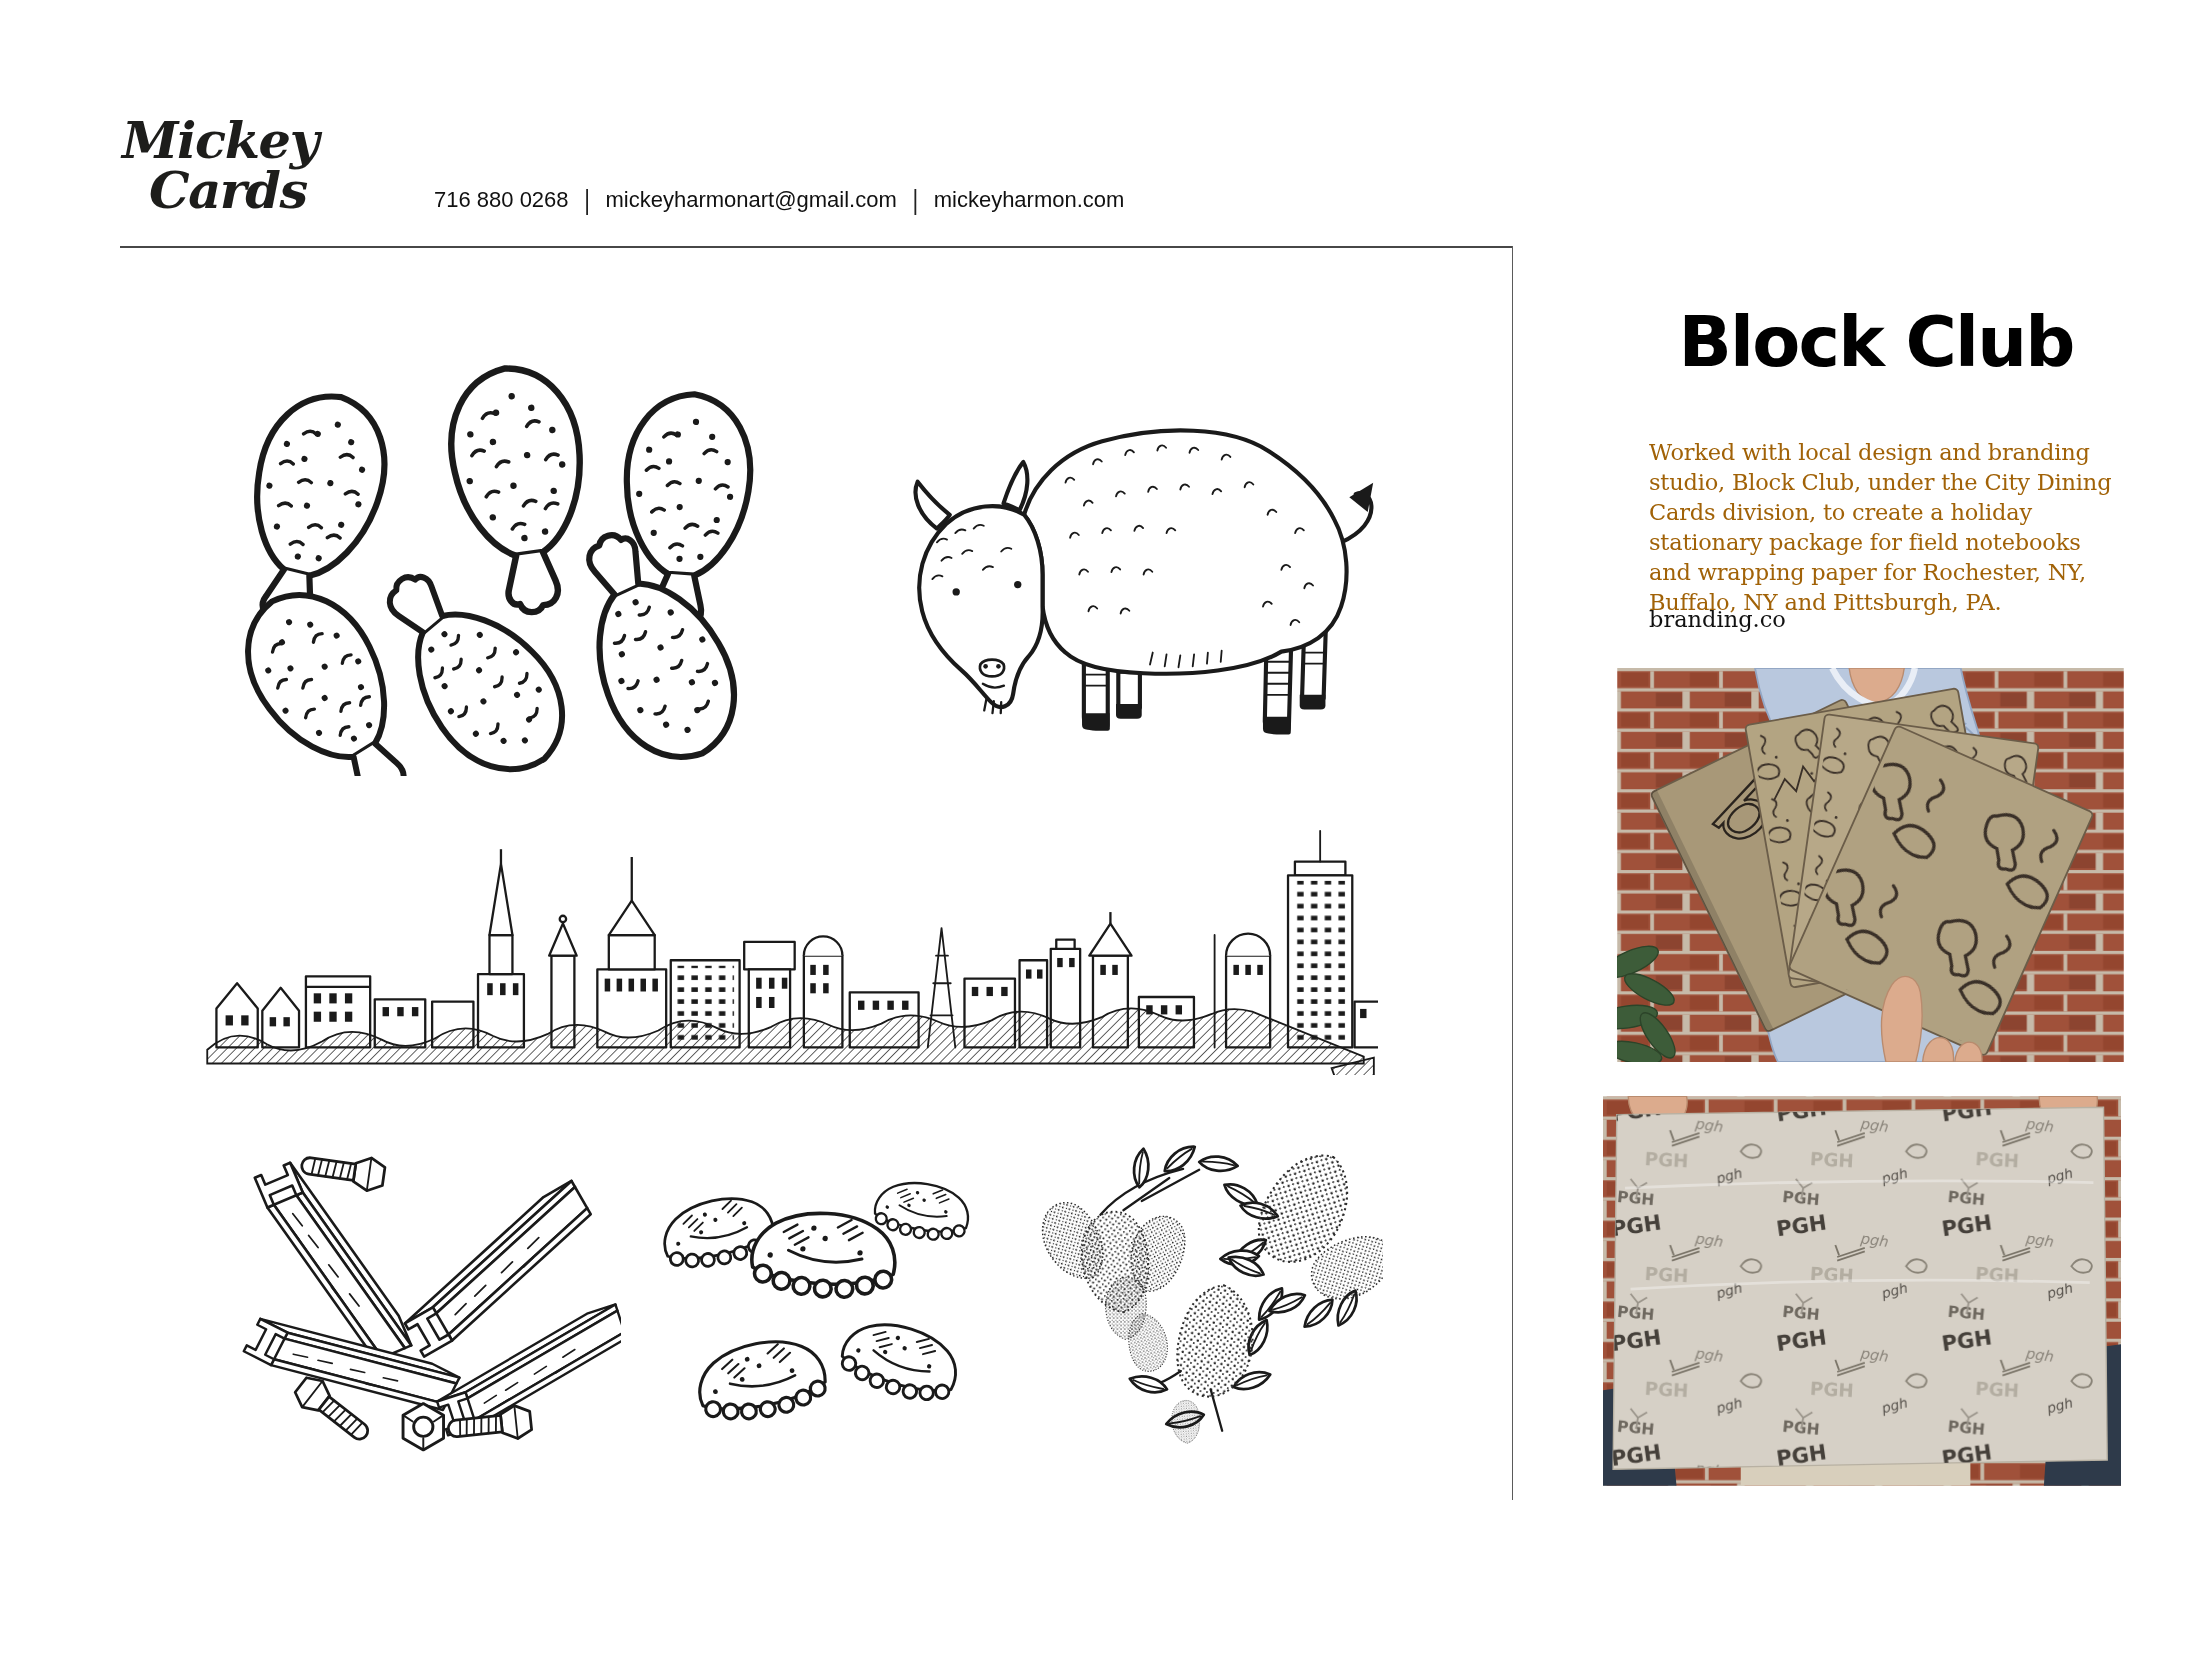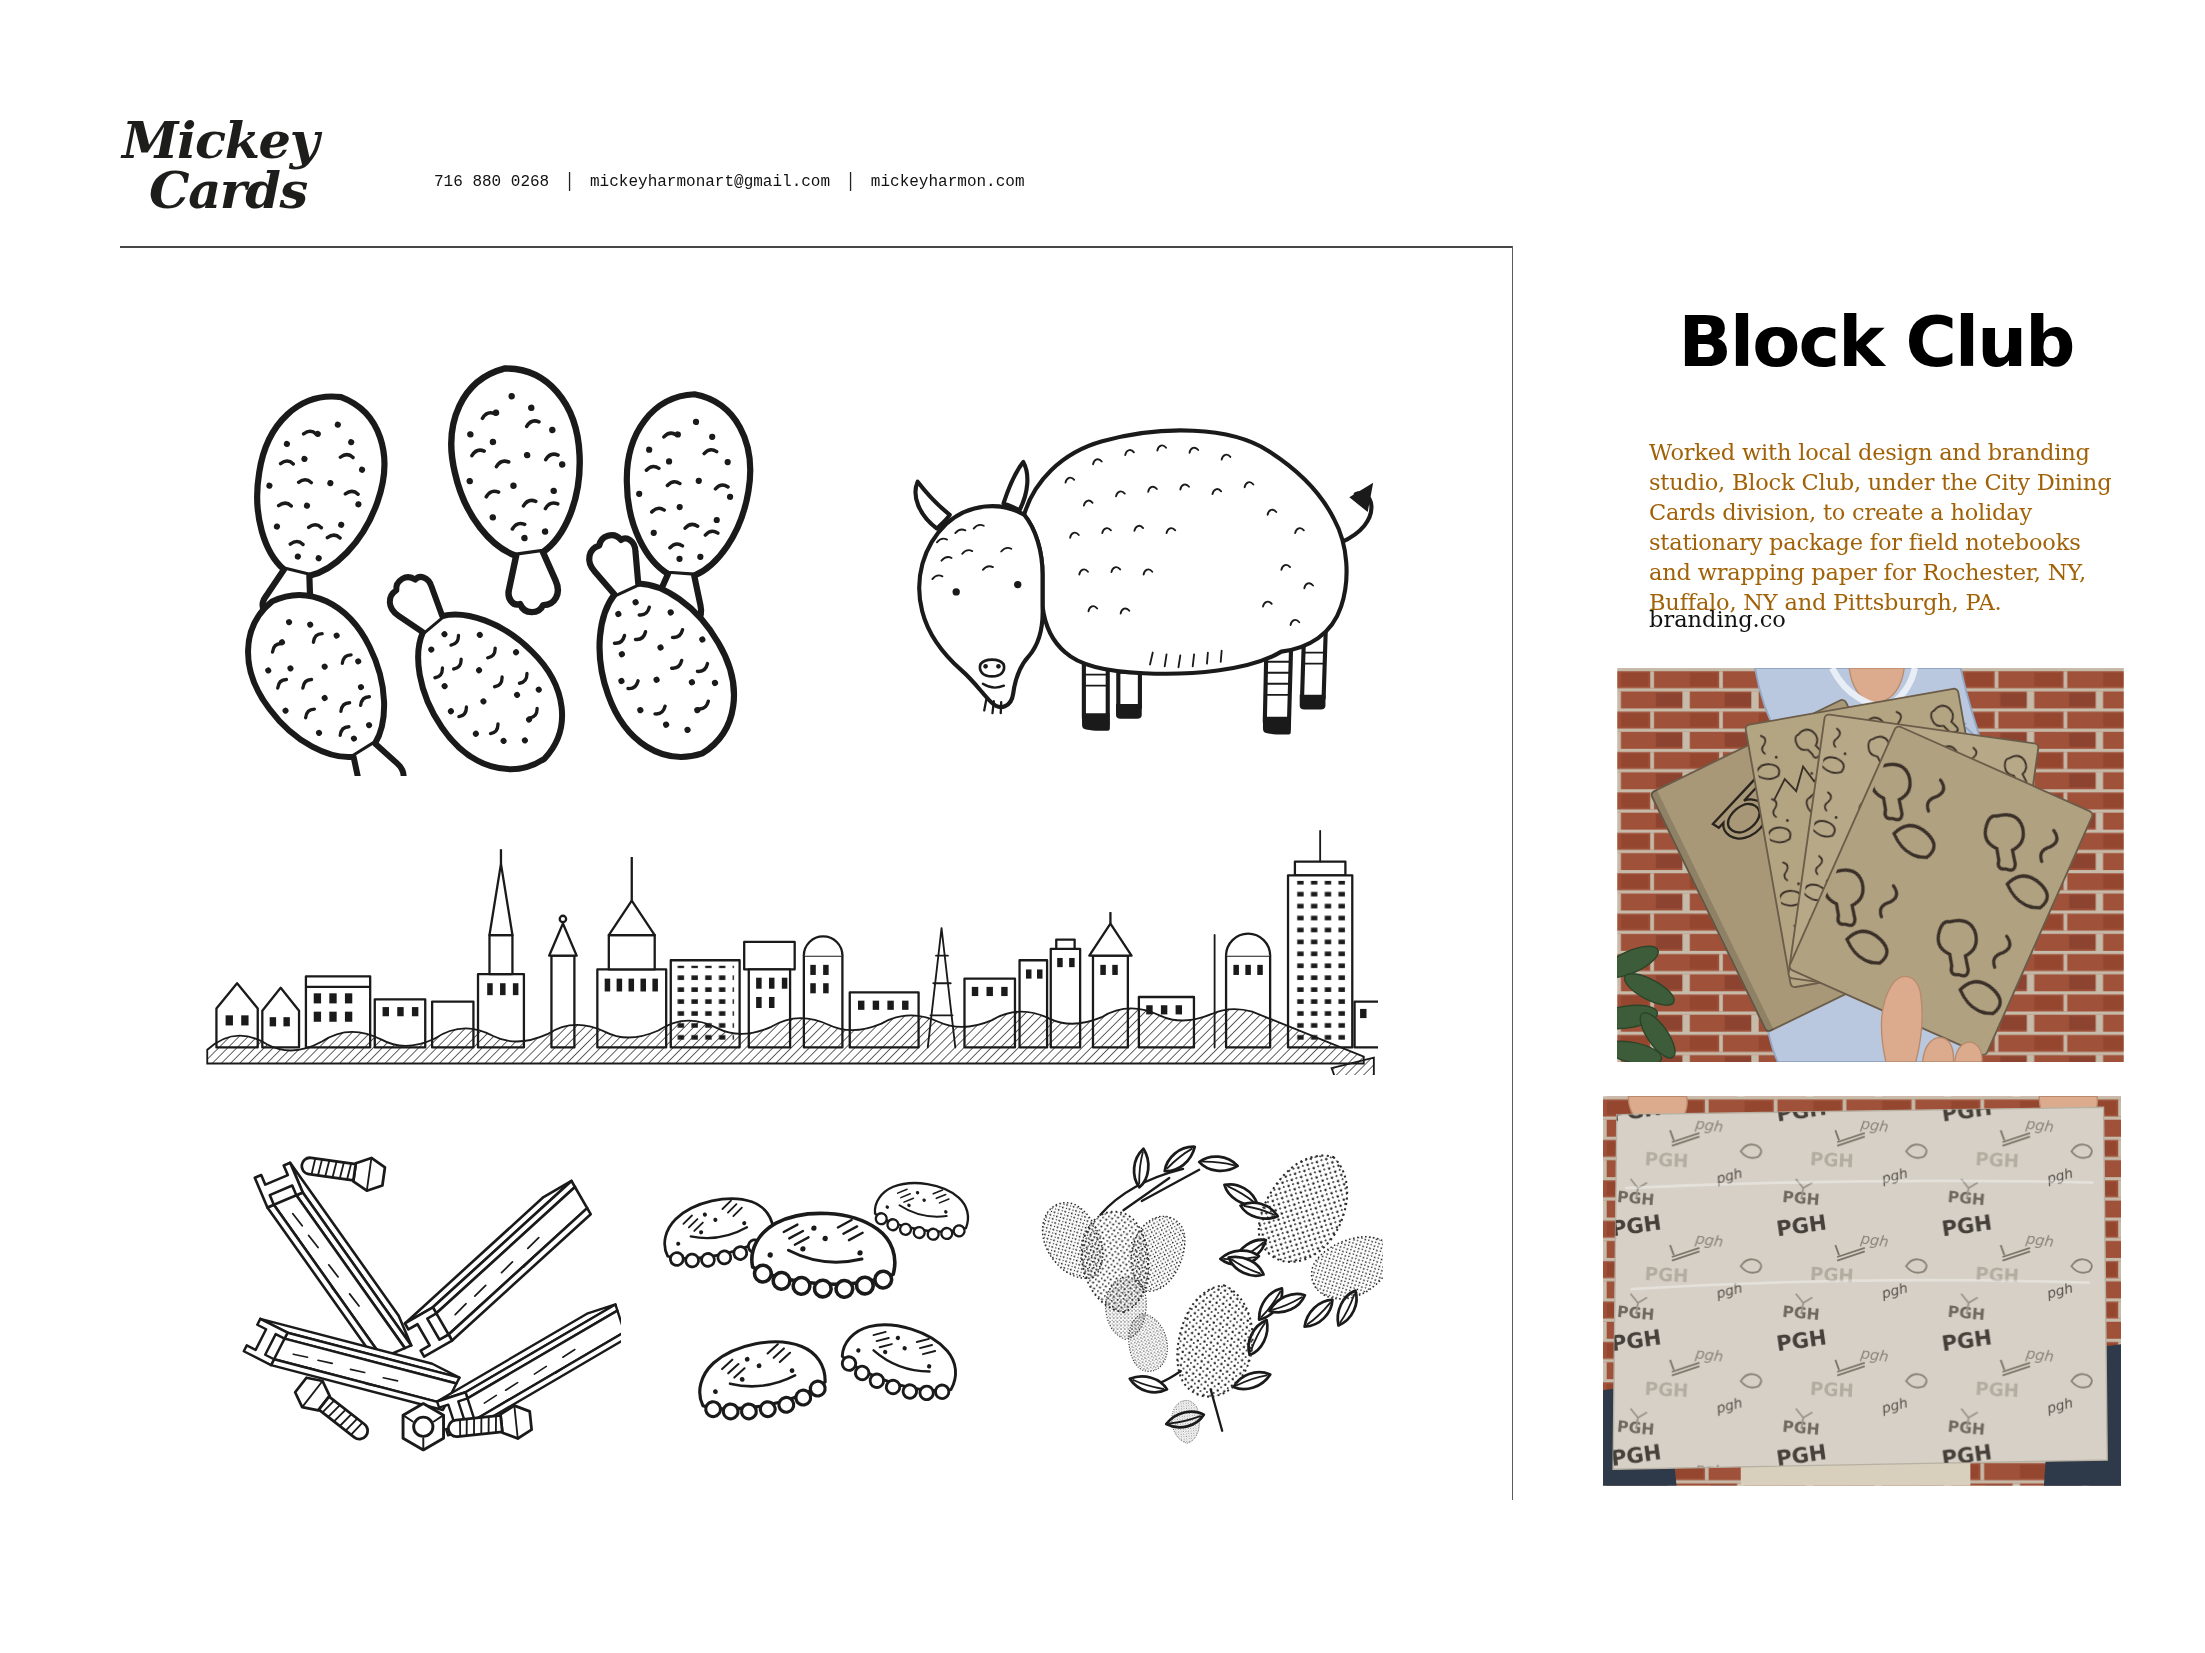--- a/index.html
+++ b/index.html
@@ -1,21 +1,21 @@
 <!DOCTYPE html>
 <html style="font-size:7.4px"><head>
 <meta charset="utf-8">
 <style>
   html,body{margin:0;padding:0;width:2205px;height:1654px;overflow:hidden;background:#fff;}
   .page{position:absolute;inset:0;width:2205px;height:1608px;background:#fff;font-family:"Liberation Serif",serif;color:#1a1a1a;}
 
   
   .logo{position:absolute;left:122px;top:116px;font-family:"DejaVu Serif",serif;font-style:italic;font-weight:bold;font-size:51px;line-height:0.98;letter-spacing:-1.4px;color:#1d1d1b;}
   .logo .l2{display:block;margin-left:27px;}
-  .contact{position:absolute;left:434px;top:173px;font-family:Liberation Mono, monospace;font-size:16px;white-space:nowrap;color:#111;}
+  .contact{position:absolute;left:434px;top:187px;font-family:Liberation Sans, sans-serif;font-size:22px;white-space:nowrap;color:#111;}
   .contact .sep{display:inline-block;margin:0 15.6px;font-weight:normal;transform:scaleY(1.25);color:#222;}
 
   
   .hrule{position:absolute;left:120px;top:246px;width:1393px;height:1.8px;background:#474747;}
   .vrule{position:absolute;left:1512px;top:246px;width:1.4px;height:1254px;background:#5a5a5a;}
 
   
   .title{position:absolute;left:1513px;width:692px;top:284px;margin:17px;text-align:center;font-family:"DejaVu Sans","Liberation Sans",sans-serif;font-weight:bold;font-size:70px;letter-spacing:-1.8px;color:#000;}
   .desc{position:absolute;left:1649px;top:437px;width:464px;margin:0;font-family:"DejaVu Serif",serif;font-size:22.5px;line-height:30px;letter-spacing:-0.2px;color:#a16207;}
   .sitelink{position:absolute;left:1649px;top:606px;font-family:"DejaVu Serif",serif;font-size:22.5px;color:#111;text-decoration:none;}

